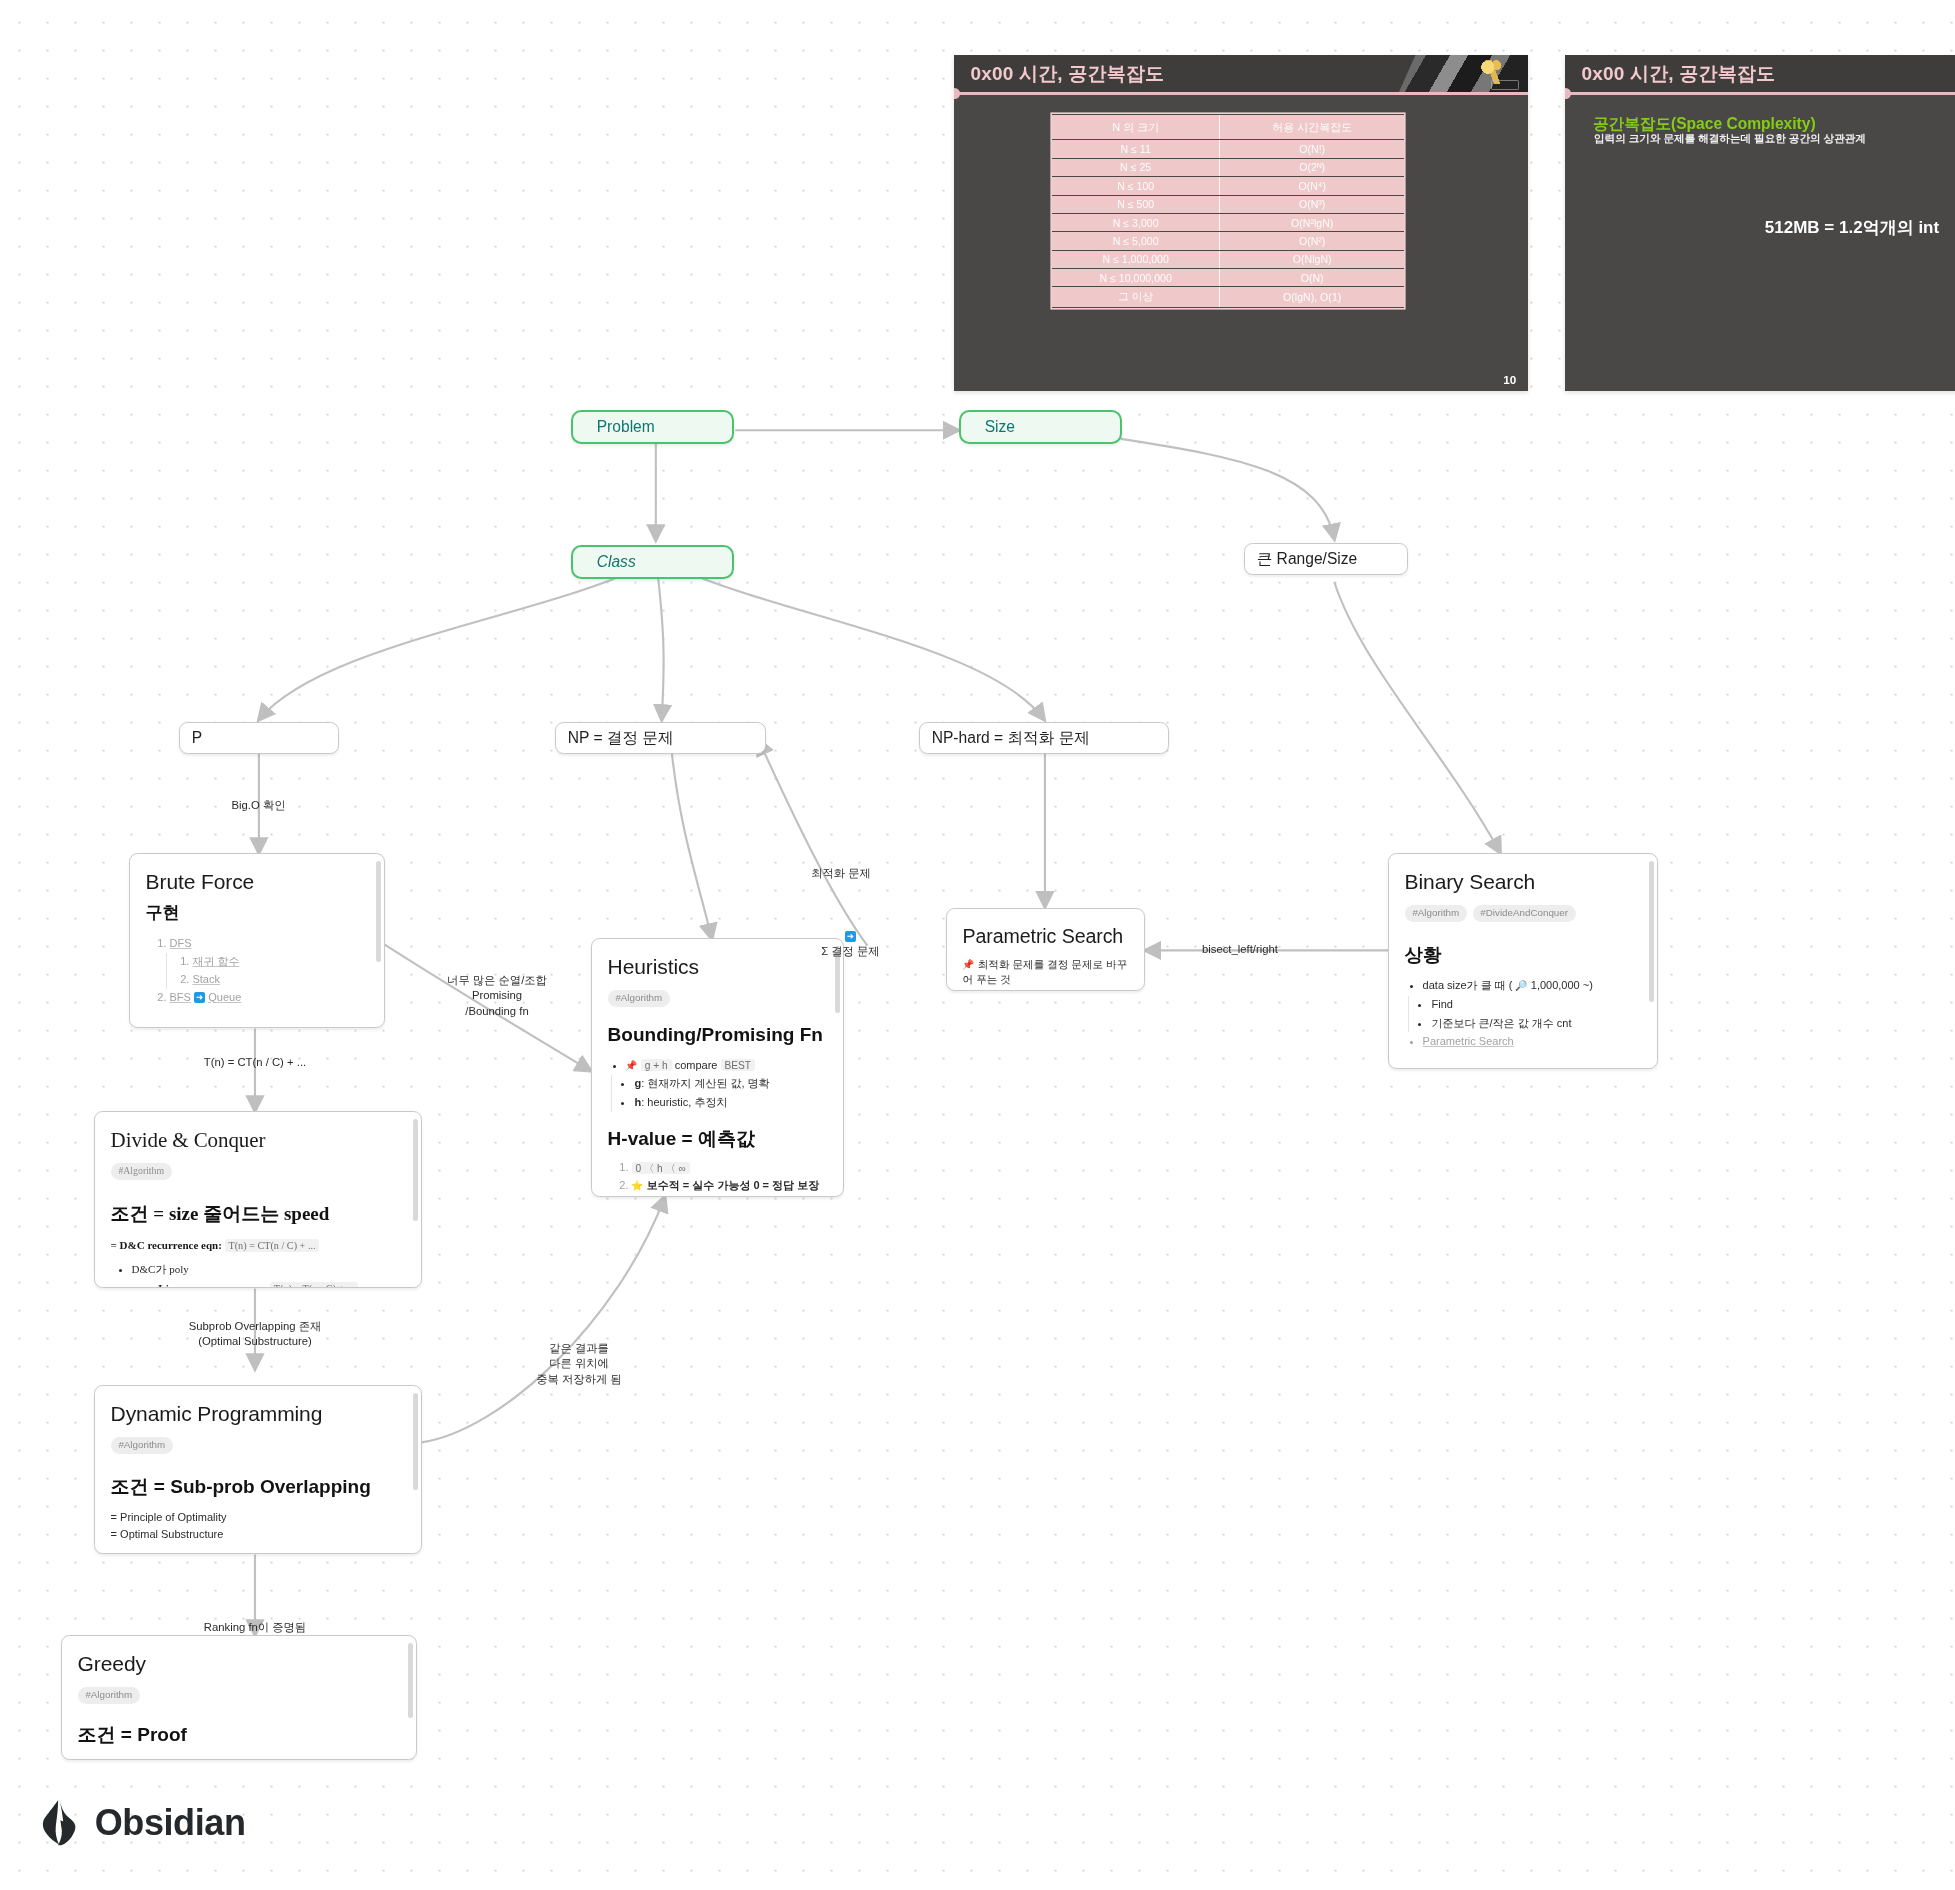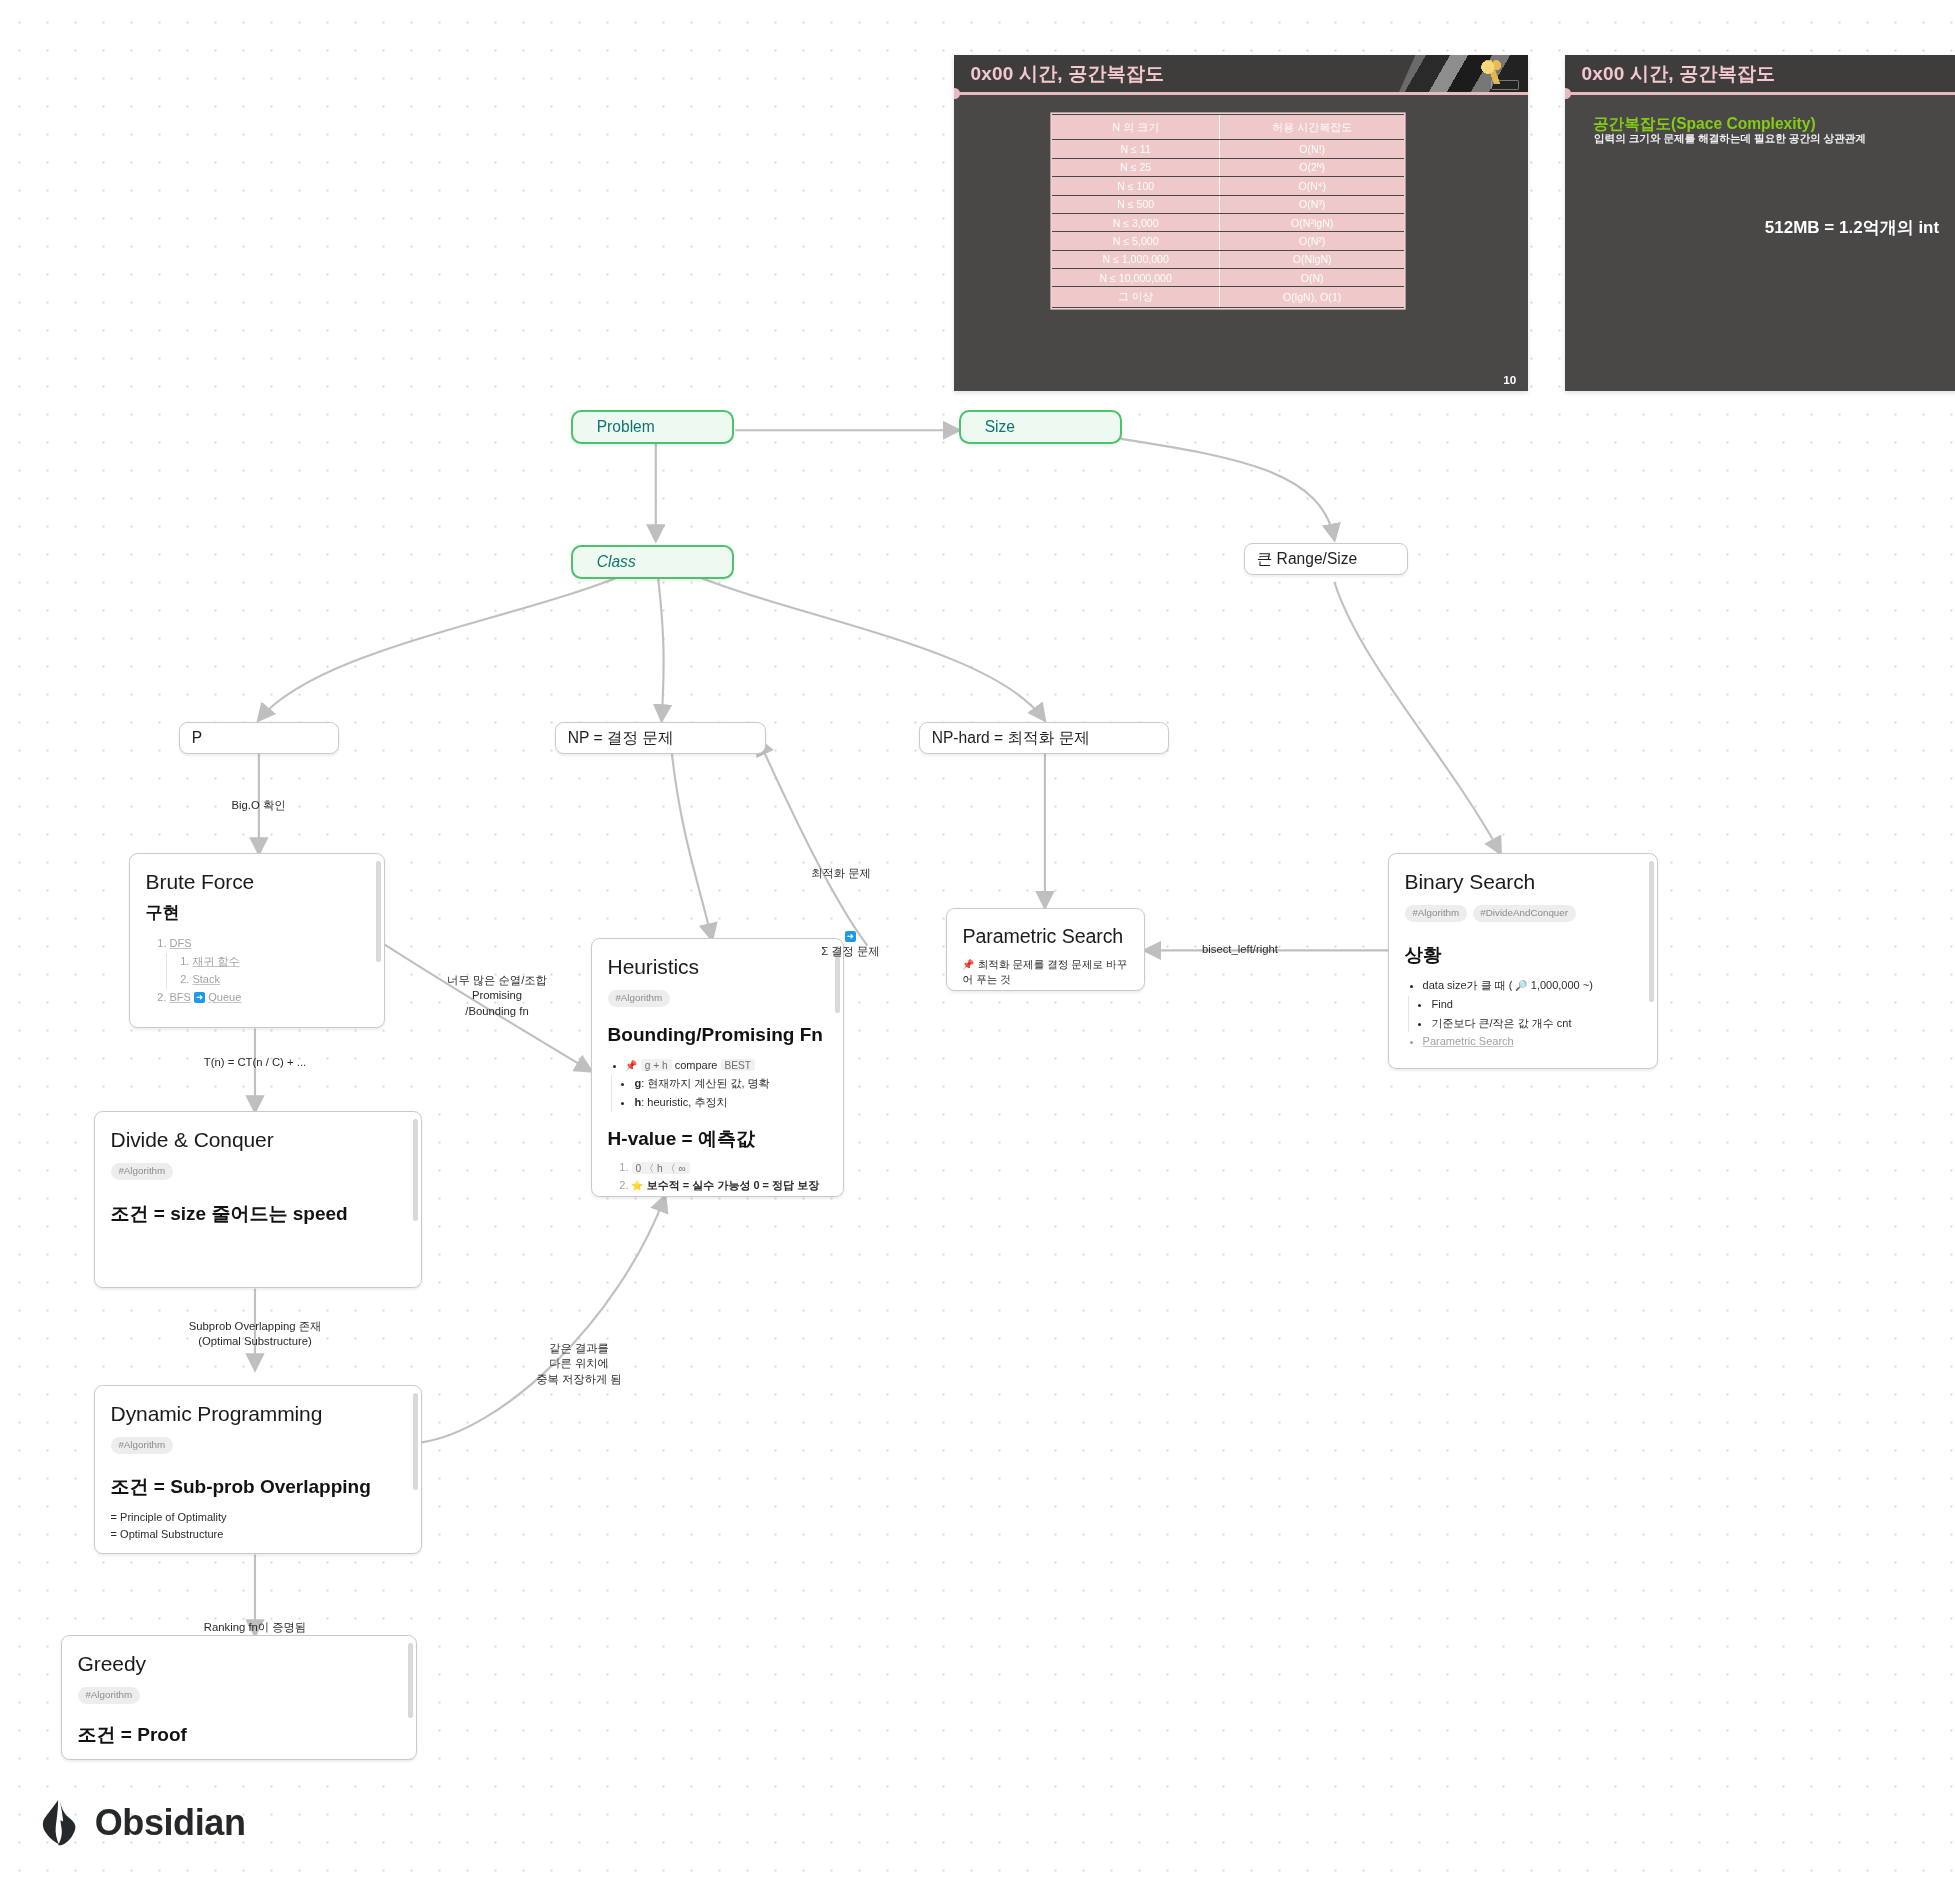--- a/index.html
+++ b/index.html
@@ -345,26 +345,39 @@
       <div style="color:#a2a2a2;padding-left:11.7px;">
         <span>2.</span>
         <span class="ulink">BFS</span>
         <span class="arrowbadge">➜</span>
         <span class="ulink">Queue</span>
       </div>
     </div>
     <div class="scrollbar" style="top:7px;height:101px;"></div>
   </div>
 
-  <div class="node filecard" style="left:94px; top:1111px; width:328px; height:177px;">
+  <div class="node filecard" style="left:94px; top:1111px; width:328px; height:177px;font-family:Liberation Serif, serif;">
     <h1>Divide &amp; Conquer</h1>
     <div class="tags">
       <span class="tag">#Algorithm</span>
     </div>
     <h2 style="margin-top:23px;">조건 = size 줄어드는 speed</h2>
+    <div class="body" style="margin-top:11.7px;">
+      <div>
+        <span style="font-weight:600;color:#171717;">= D&amp;C recurrence eqn:</span>
+        <span class="code">T(n) = CT(n / C) + ...</span>
+      </div>
+      <ul style="padding-left:21px;margin-top:6.3px;">
+        <li><span>D&amp;C가 poly</span></li>
+      </ul>
+      <div style="padding-left:34px;">
+        <span style="font-weight:600;">↔ Linear recurrence eqn:</span>
+        <span class="code">T(n) = T(n - C) + ...</span>
+      </div>
+    </div>
     <div class="scrollbar" style="top:7px;height:102px;"></div>
   </div>
 
   <div class="node filecard" style="left:94px; top:1385px; width:328px; height:169px;">
     <h1>Dynamic Programming</h1>
     <div class="tags">
       <span class="tag">#Algorithm</span>
     </div>
     <h2 style="margin-top:22px;">조건 = Sub-prob Overlapping</h2>
     <div class="body" style="margin-top:10.2px;">

